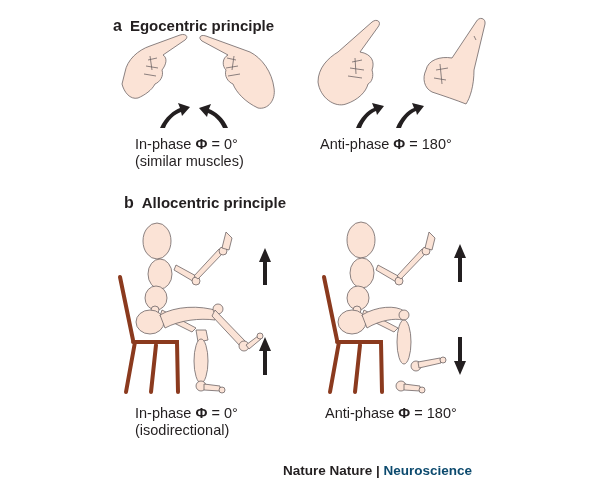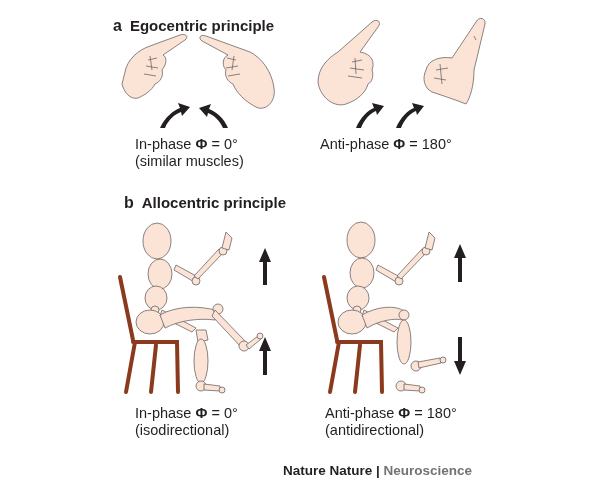--- a/index.html
+++ b/index.html
@@ -4,21 +4,21 @@
   <style>
     html, body { margin: 0; padding: 0; background: #ffffff; }
     body { width: 600px; height: 488px; position: relative; overflow: hidden;
            font-family: "Liberation Sans", sans-serif; color: #231f20; }
     .abs { position: absolute; }
     .panel-title { font-weight: bold; font-size: 15px; white-space: nowrap; }
     .panel-title .letter { margin-right: 8px; font-size: 16px; }
     .caption { font-size: 14.5px; text-align: left; line-height: 17px; white-space: nowrap; }
     .caption .phi { font-weight: bold; }
     .credit { font-weight: bold; font-size: 13.5px; white-space: nowrap; }
-    .credit .journal { color: #737373; }
+    .credit .journal { color: #0c4a6e; }
     svg { position: absolute; overflow: visible; }
   </style>
 </head>
 <body>
 
 <div class="abs panel-title" style="left:113px; top:17px;">
   <span class="letter">a</span><span>Egocentric principle</span>
 </div>
 
 <svg width="600" height="140" style="left:0;top:0;">
@@ -133,18 +133,17 @@
   </g>
 </svg>
 
 <div class="abs caption" style="left:135px; top:405px; width:130px;">
   <div><span>In-phase </span><span class="phi">Φ</span><span> = 0°</span></div>
   <div>(isodirectional)</div>
 </div>
 
 <div class="abs caption" style="left:325px; top:405px; width:160px;">
   <div><span>Anti-phase </span><span class="phi">Φ</span><span> = 180°</span></div>
-  <div>(antidirectional)</div>
 </div>
 
 <div class="abs credit" style="left:283px; top:463px;">
   <span>Nature Nature</span><span> | </span><span class="journal">Neuroscience</span>
 </div>
 
 </body></html>

